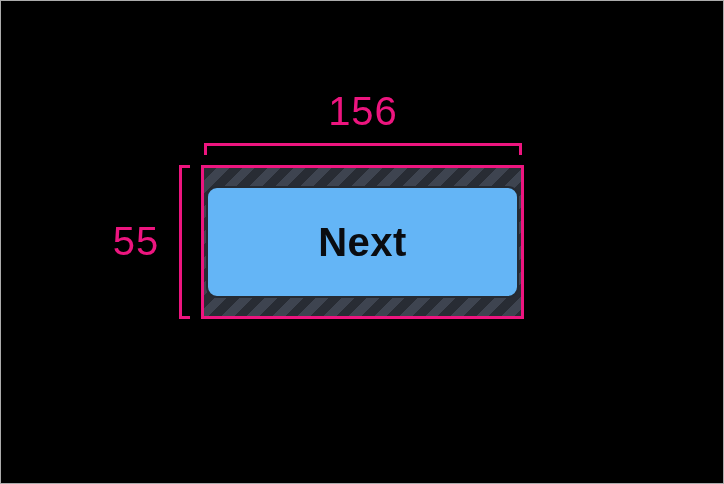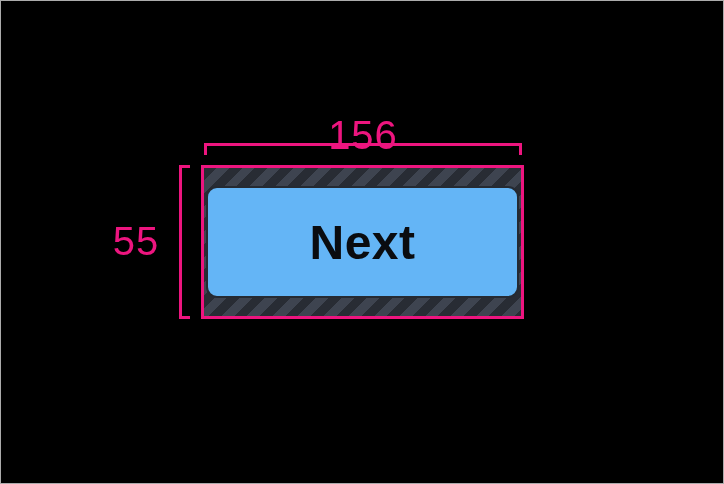--- a/index.html
+++ b/index.html
@@ -27,21 +27,20 @@
     display: flex;
     align-items: center;
     justify-content: center;
     letter-spacing: 1px;
   }
   .dim-label.width {
     left: 203px;
     top: 90px;
     width: 318px;
     height: 40px;
-    margin-top: 24px;
   }
   .dim-label.height {
     left: 102px;
     top: 218px;
     width: 66px;
     height: 44px;
   }
   .bracket-h {
     position: absolute;
     left: 203px;
@@ -88,21 +87,21 @@
     left: 2px;
     right: 2px;
     top: 18px;
     bottom: 18px;
     box-sizing: border-box;
     background: var(--button-fill, #64b5f6);
     border: 2px solid var(--button-edge, #252a32);
     border-radius: 11px;
     color: var(--button-text, #0a0c10);
     font-family: "Liberation Sans", "DejaVu Sans", sans-serif;
-    font-size: 48px;
+    font-size: 40px;
     font-weight: 600;
     letter-spacing: 0.5px;
     display: flex;
     align-items: center;
     justify-content: center;
     padding: 0;
     cursor: pointer;
   }
 </style>
 </head>

